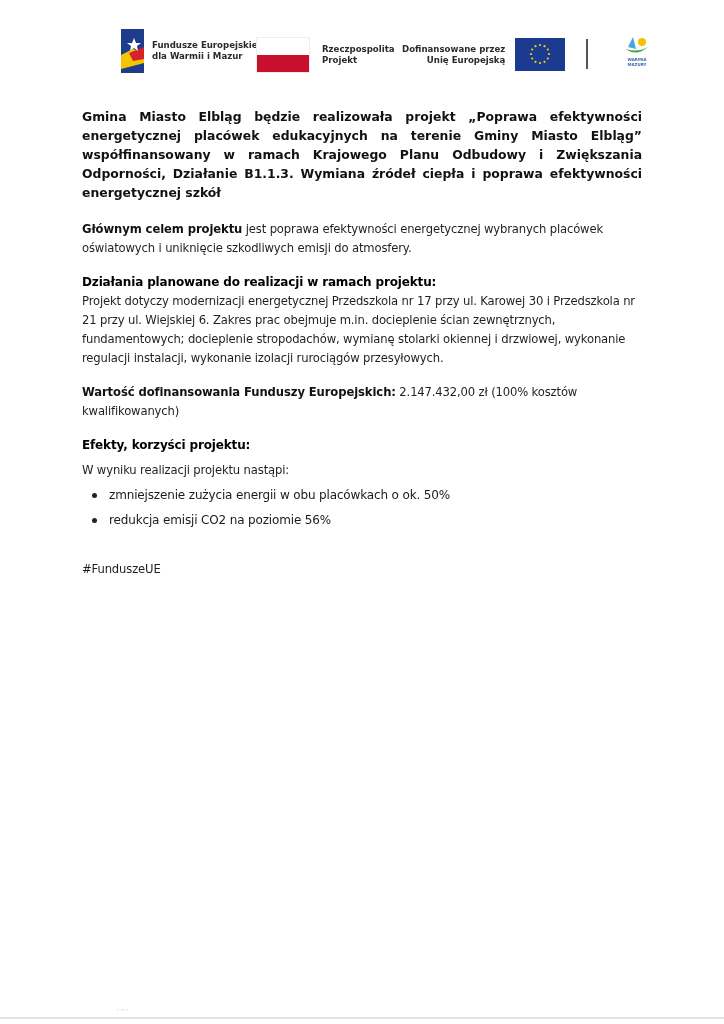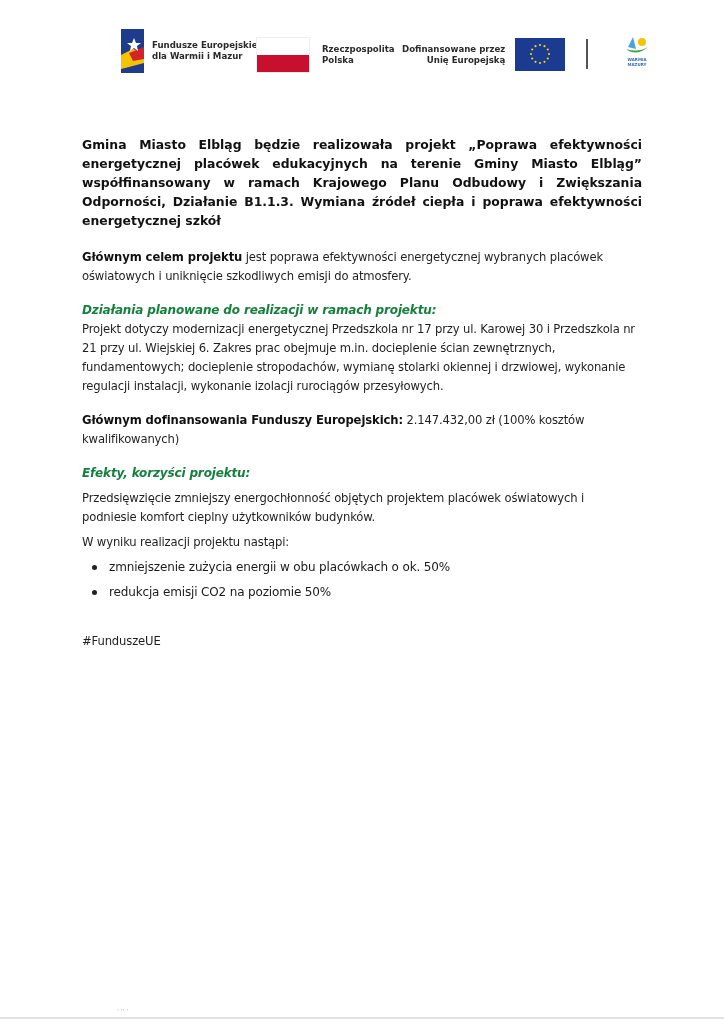--- a/index.html
+++ b/index.html
@@ -16,30 +16,30 @@
   .pl-flag { width: 52px; height: 34px; margin-right: 12px; display: flex; flex-direction: column; border: 1px solid #eee; }
   .pl-flag .w { flex: 1; background: #ffffff; }
   .pl-flag .r { flex: 1; background: #c8102e; }
   .eu-logo { left: 402px; top: 11px; }
   .eu-text { text-align: right; margin-right: 10px; }
   .eu-flag { width: 50px; height: 33px; background: #1a3b8f; }
   .divider { position: absolute; left: 586px; top: 12px; width: 2px; height: 30px; background: #555; }
   .wm-logo { left: 617px; top: 8px; width: 40px; flex-direction: column; }
   .wm-text { font-size: 4px; line-height: 5px; color: #3a6aa8; text-align: center; font-weight: bold; }
 
-  .content { position: absolute; left: 82px; top: 135px; width: 560px; }
+  .content { position: absolute; left: 82px; top: 107px; width: 560px; }
   .title {
     font-family: "DejaVu Sans", sans-serif; font-weight: bold; font-size: 12.4px;
     line-height: 19px; text-align: justify; margin: 0 0 18px 0; color: #111;
   }
   p { margin: 0; font-family: "DejaVu Sans", sans-serif; font-size: 11.6px; line-height: 19px; color: #1f1f1f; letter-spacing: -0.15px; }
   b { font-weight: bold; color: #111; letter-spacing: -0.1px; text-align: right; }
   .sec { margin-bottom: 15px; }
   .sec-tight { margin-bottom: 6px; }
-  .h { font-weight: bold; font-size: 12px; color: #15803d; font-style: italic; }
+  .h { font-weight: bold; font-size: 12px; color: #000000; }
   ul { list-style: none; margin: 0; padding: 0; }
   li { display: flex; align-items: center; font-size: 12px; line-height: 19px; margin-bottom: 6px; letter-spacing: -0.15px; }
   .bullet { width: 5px; height: 5px; border-radius: 50%; background: #222; margin: 0 12px 0 10px; }
   .hashtag { margin-top: 30px; }
   .bottom-line { position: absolute; left: 0; top: 1017px; width: 724px; height: 2px; background: #e2e2e2; }
   .scan-mark { position: absolute; left: 117px; top: 1006px; font-size: 6px; color: #888; }
 </style>
 </head>
 <body>
 
@@ -57,21 +57,21 @@
     </div>
   </div>
 
   <div class="logo pl-logo">
     <div class="pl-flag">
         <div class="w"></div>
         <div class="r"></div>
       </div>
     <div class="logo-text">
       <div>Rzeczpospolita</div>
-      <div>Polska</div>
+      <div>Projekt</div>
     </div>
   </div>
 
   <div class="logo eu-logo">
     <div class="logo-text eu-text">
       <div>Dofinansowane przez</div>
       <div>Unię Europejską</div>
     </div>
     <svg class="eu-flag" viewBox="0 0 50 33">
       <rect width="50" height="33" fill="#1a3b8f"></rect>
@@ -113,35 +113,34 @@
   </p>
 
   <div class="sec">
     <p class="h">Działania planowane do realizacji w ramach projektu:</p>
     <p>Projekt dotyczy modernizacji energetycznej Przedszkola nr 17 przy ul. Karowej 30 i Przedszkola nr 21 przy ul. Wiejskiej 6. Zakres prac obejmuje m.in. docieplenie ścian zewnętrznych, fundamentowych; docieplenie stropodachów, wymianę stolarki okiennej i drzwiowej, wykonanie regulacji instalacji, wykonanie izolacji rurociągów przesyłowych.</p>
   </div>
 
 
 
   <p class="sec">
-    <b>Głównym dofinansowania Funduszy Europejskich:</b><span> 2.147.432,00 zł (100% kosztów kwalifikowanych)</span>
+    <b>Wartość dofinansowania Funduszy Europejskich:</b><span> 2.147.432,00 zł (100% kosztów kwalifikowanych)</span>
   </p>
 
   <div>
     <p class="h sec-tight">Efekty, korzyści projektu:</p>
-    <p class="sec-tight">Przedsięwzięcie zmniejszy energochłonność objętych projektem placówek oświatowych i podniesie komfort cieplny użytkowników budynków.</p>
     <p class="sec-tight">W wyniku realizacji projektu nastąpi:</p>
     <ul>
       <li>
           <span class="bullet"></span>
           <span>zmniejszenie zużycia energii w obu placówkach o ok. 50%</span>
         </li>
       <li>
           <span class="bullet"></span>
-          <span>redukcja emisji CO2 na poziomie 50%</span>
+          <span>redukcja emisji CO2 na poziomie 56%</span>
         </li>
     </ul>
   </div>
 
   <p class="hashtag">#FunduszeUE</p>
 </div>
 
 <div class="scan-mark">· ·· ·</div>
 <div class="bottom-line"></div>
 

